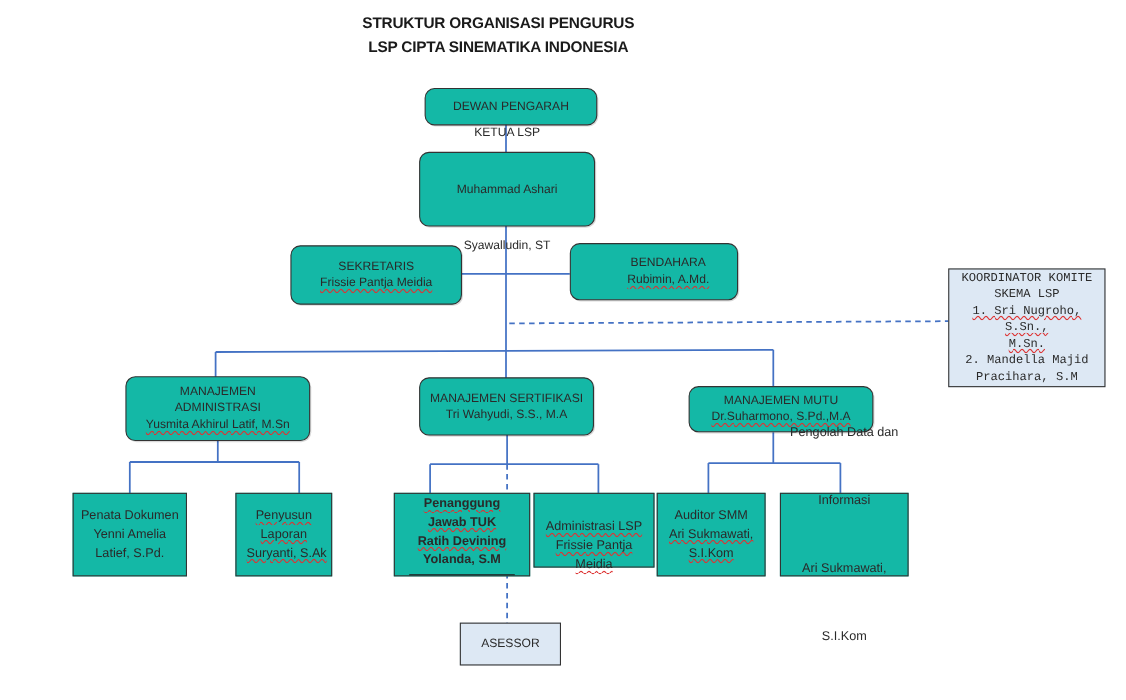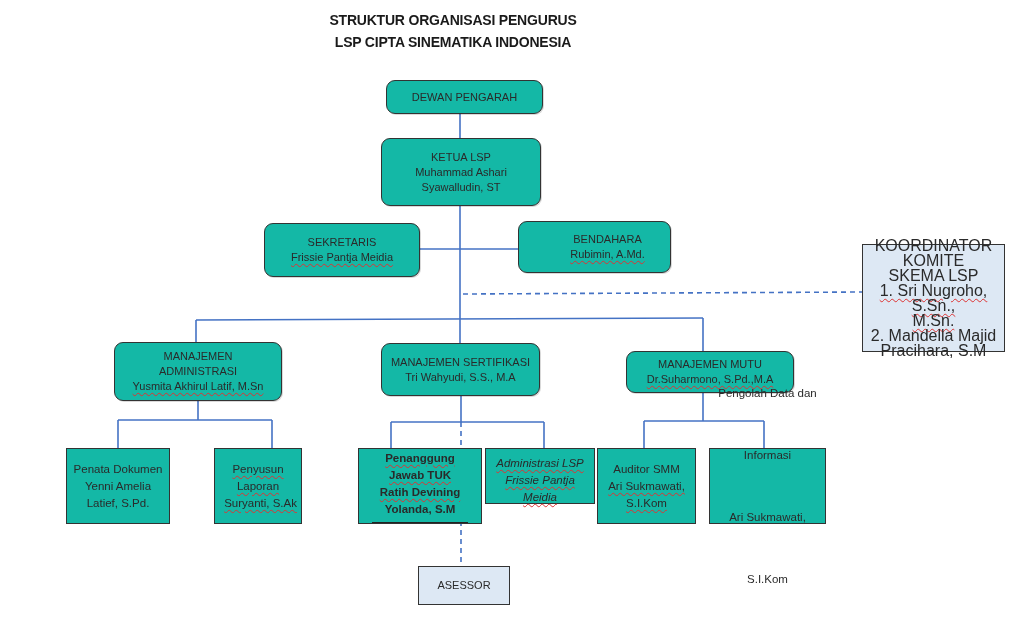--- a/index.html
+++ b/index.html
@@ -13,21 +13,21 @@
     .box { position: absolute; box-sizing: border-box; background: #14b8a6;
            border: 1.5px solid #333; display: flex; flex-direction: column;
            align-items: center; justify-content: center; text-align: center;
            font-size: 11px; line-height: 15px; color: #2a2a2a; padding: 2px 4px; }
     .rounded { border-radius: 9px; box-shadow: 1px 1px 0 rgba(0,0,0,0.15); }
     .blue { background: #dde8f4; border-color: #333; }
     .sq { border-radius: 0; }
     .sq-line { line-height: 17px; font-size: 11.5px; }
     .wavy { text-decoration: underline wavy #d33; text-decoration-thickness: 1px;
             text-underline-offset: 2px; }
-    .koord { font-size: 16px; line-height: 15px; }
+    .koord { font-size: 11px; line-height: 15px; font-family: Liberation Mono, monospace; }
     .koord .li { display: block; }
     .underline-bar { display: block; width: 96px; height: 0; border-top: 1.5px solid #222; margin-top: 4px; }
   </style>
 </head>
 <body>
 
 <div class="title" id="title1">STRUKTUR ORGANISASI PENGURUS</div>
 <div class="title" id="title2">LSP CIPTA SINEMATIKA INDONESIA</div>
 
 <svg class="lines" viewBox="0 0 1024 636">
@@ -60,21 +60,21 @@
   <g stroke="#4472c4" stroke-width="1.6" fill="none" stroke-dasharray="5,4">
     <line x1="463" y1="294" x2="863" y2="292"></line>
     <line x1="461" y1="422" x2="461" y2="567"></line>
   </g>
 </svg>
 
 <div class="box rounded" style="left:386px; top:80px; width:157px; height:34px;">
   <span>DEWAN PENGARAH</span>
 </div>
 
-<div class="box rounded" style="left:381px; top:138px; width:160px; height:68px;">
+<div class="box rounded" style="left:381px; top:138px; width:160px; height:68px;gap:36px;">
   <span>KETUA LSP</span>
   <span>Muhammad Ashari</span>
   <span>Syawalludin, ST</span>
 </div>
 
 <div class="box rounded" style="left:264px; top:223px; width:156px; height:54px;">
   <span>SEKRETARIS</span>
   <span class="wavy">Frissie Pantja Meidia</span>
 </div>
 
@@ -120,21 +120,21 @@
 </div>
 
 <div class="box sq sq-line" style="left:358px; top:448px; width:124px; height:76px;font-weight:bold;">
   <span class="wavy">Penanggung</span>
   <span class="wavy">Jawab TUK</span>
   <span class="wavy">Ratih Devining</span>
   <span>Yolanda, S.M</span>
   <span class="underline-bar"></span>
 </div>
 
-<div class="box sq sq-line" style="left:485px; top:448px; width:110px; height:56px; justify-content:flex-start; padding-top:6px;font-style:italic;">
+<div class="box sq sq-line" style="left:485px; top:448px; width:110px; height:68px; justify-content:flex-start; padding-top:22px;">
   <span class="wavy">Administrasi LSP</span>
   <span class="wavy">Frissie Pantja</span>
   <span class="wavy">Meidia</span>
 </div>
 
 <div class="box sq sq-line" style="left:597px; top:448px; width:99px; height:76px;">
   <span>Auditor SMM</span>
   <span class="wavy">Ari Sukmawati,</span>
   <span class="wavy">S.I.Kom</span>
 </div>

